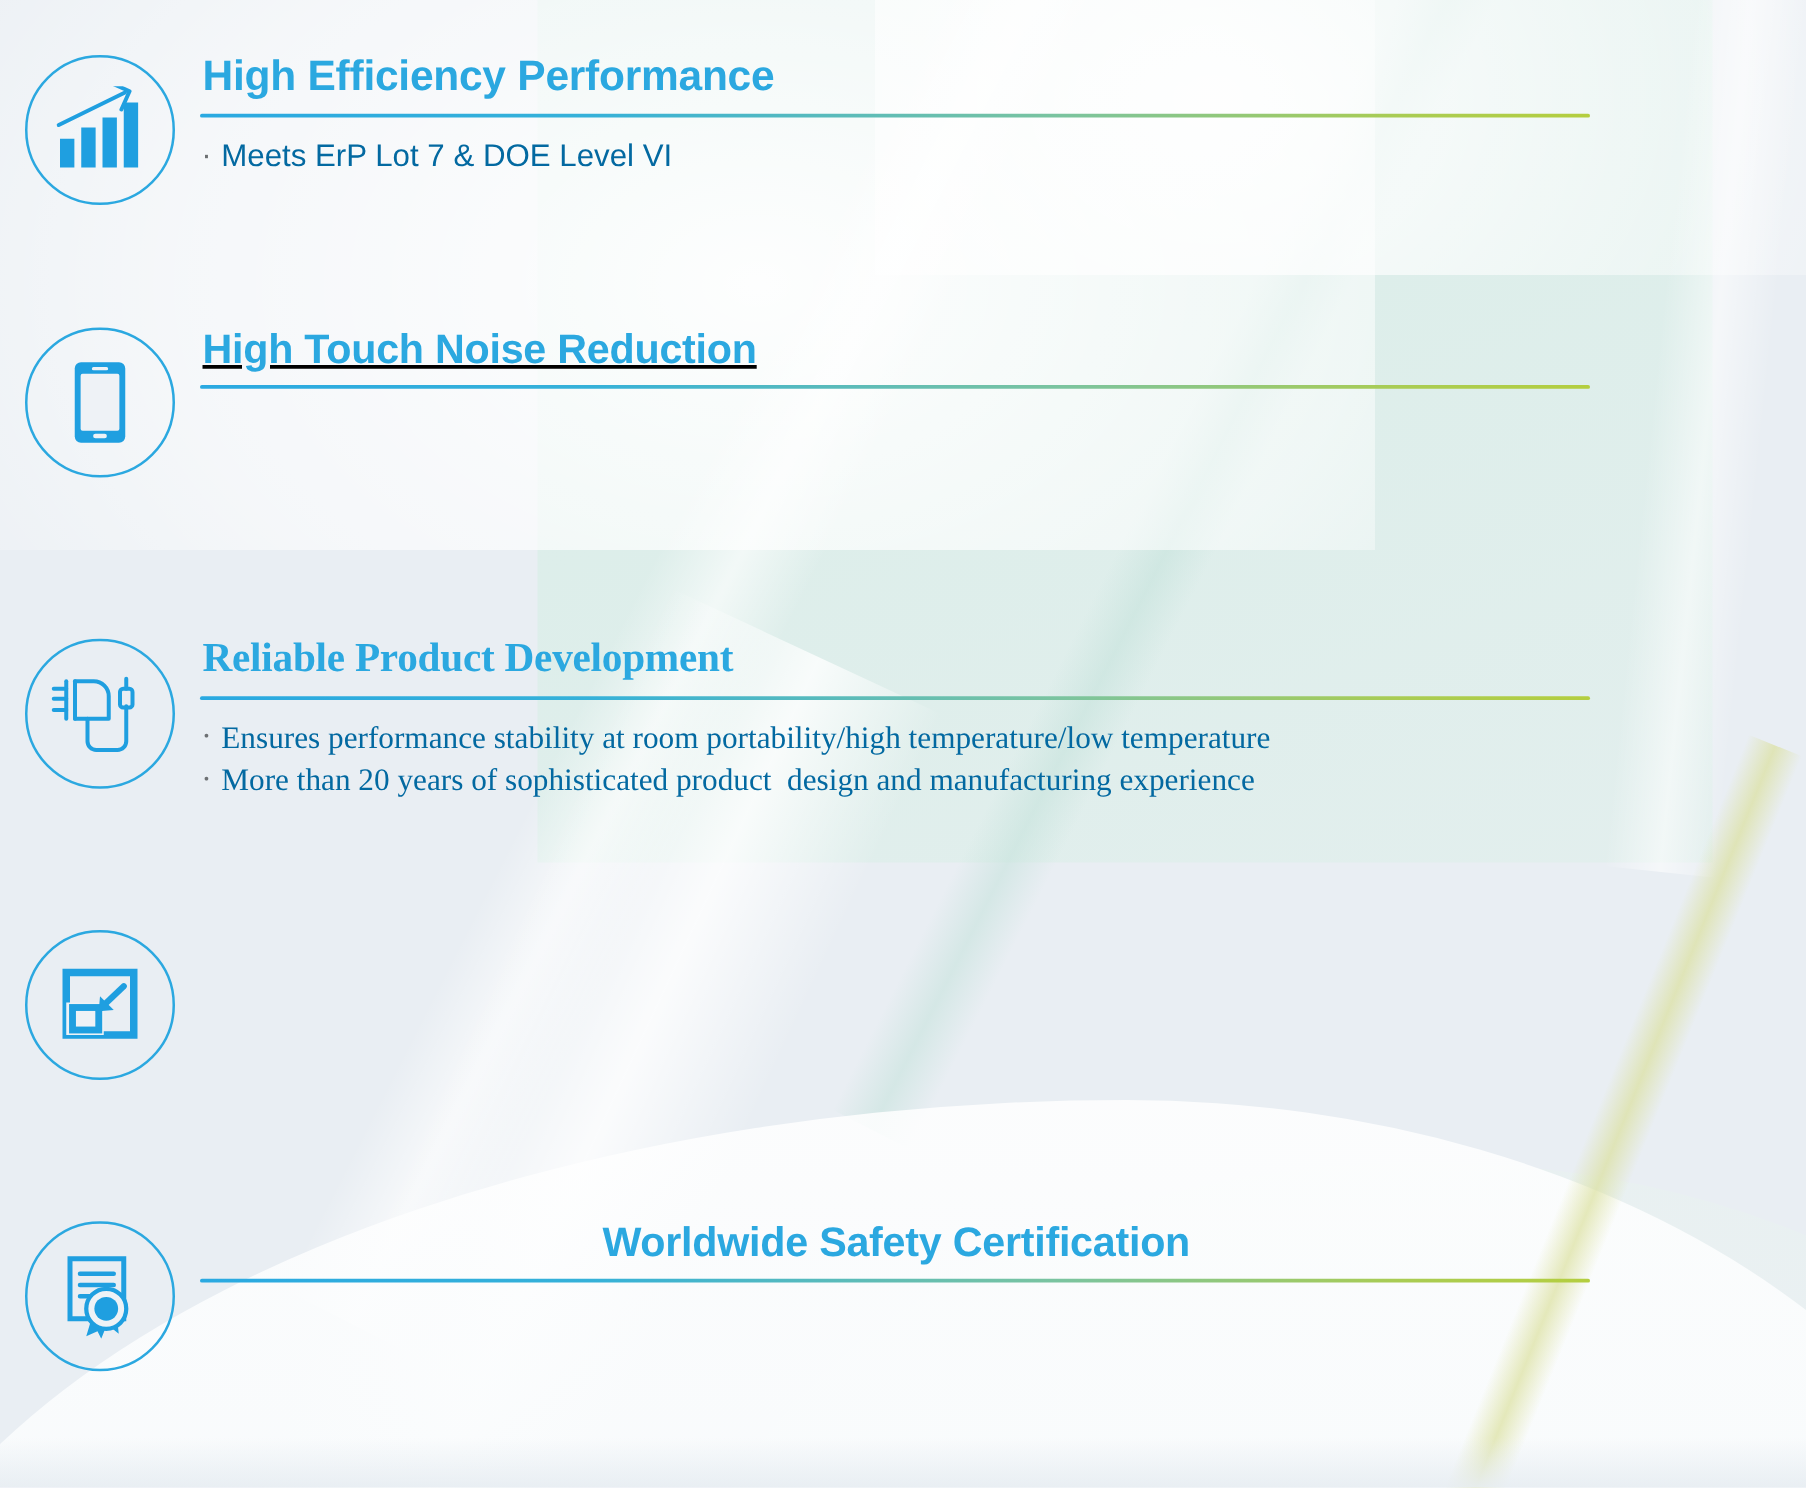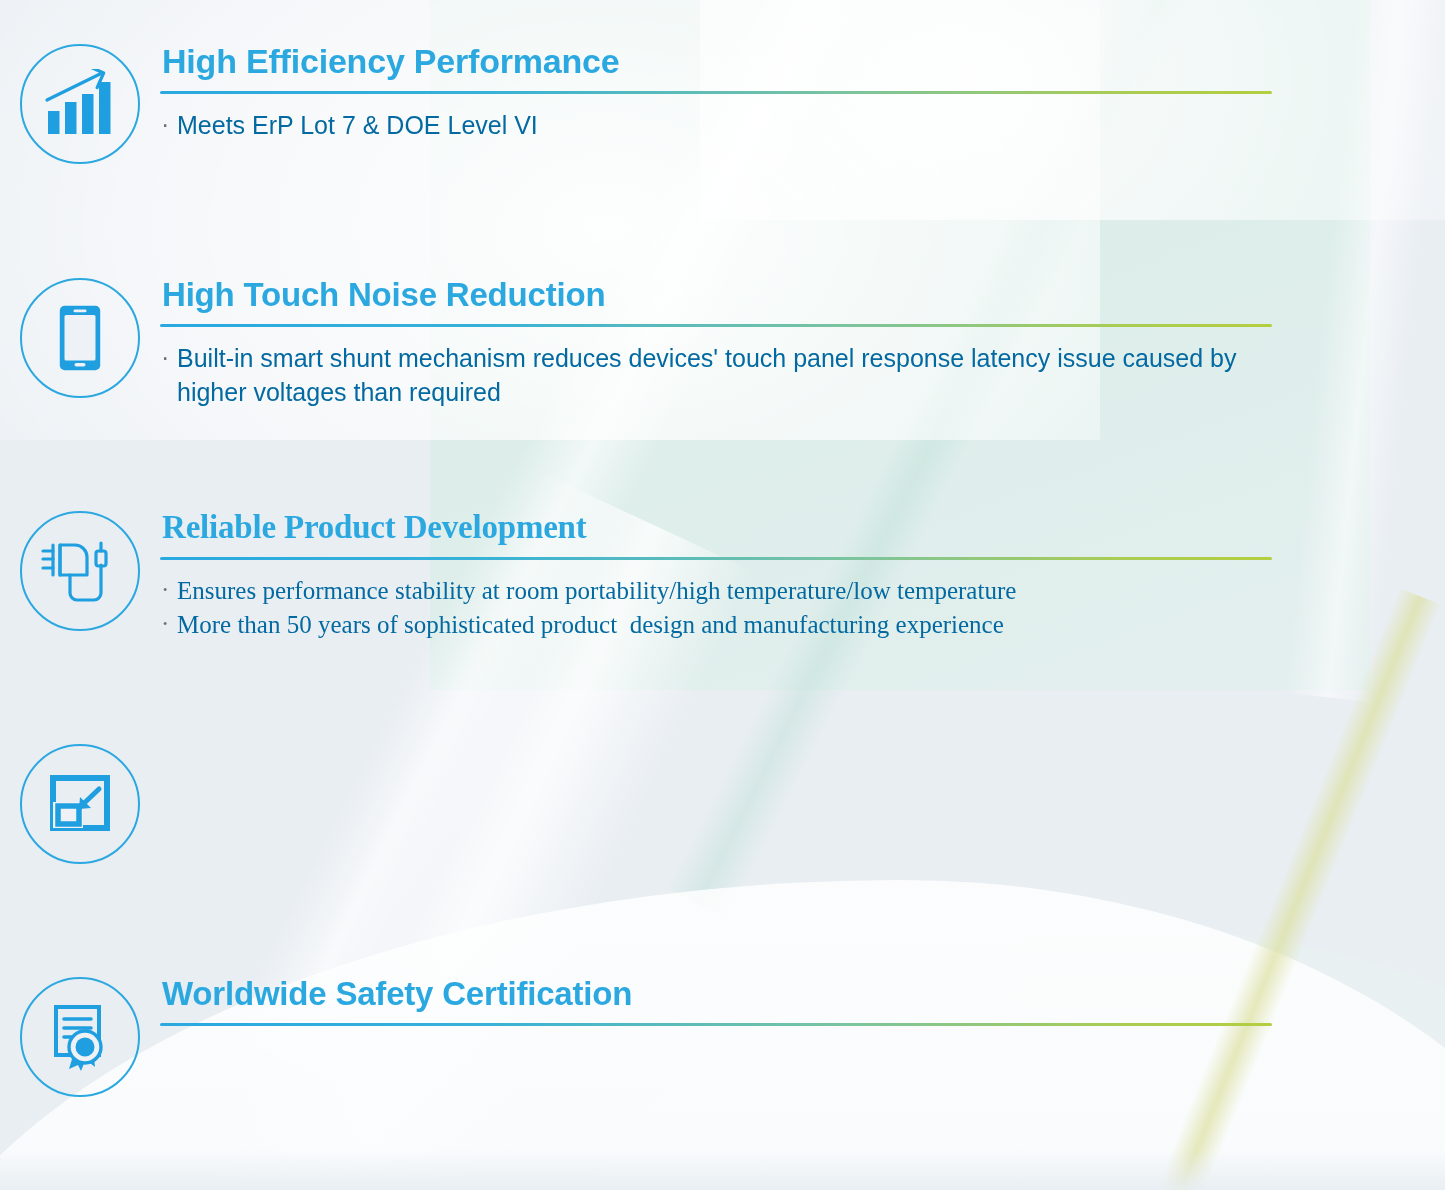--- a/index.html
+++ b/index.html
@@ -192,24 +192,24 @@
     position: absolute;
     left: 1px;
     top: -1px;
     color: #6d7073;
     font-size: 25px;
   }
 
   
   #feature-0 { top: 44px; }
   #feature-0 .feature-title { font-size: 34px; }
-  #feature-1 { top: 278px; }
+  #feature-1 { top: 262px; text-decoration: underline; }
   #feature-2 { top: 511px; font-family: Liberation Serif, serif; }
   #feature-3 { top: 744px; }
-  #feature-4 { top: 977px; }
+  #feature-4 { top: 977px; text-align: center; }
 </style>
 </head>
 <body>
 
 <div id="page">
 
   <div class="bg-layer bg-green-block"></div>
   <div class="bg-layer streak streak-b"></div>
   <div class="bg-layer bg-white-topleft"></div>
   <div class="bg-layer bg-white-topright"></div>
@@ -256,23 +256,20 @@
               <rect x="6.5" y="11" width="31" height="45.5" rx="1.6" fill="#eef2f6"></rect>
               <rect x="15.5" y="5.6" width="13" height="2.6" rx="1.3" fill="#eef2f6"></rect>
               <rect x="16.5" y="59" width="11" height="3.6" rx="1.8" fill="#eef2f6"></rect>
             </svg>
           </span>
         </div>
       </div>
       <div class="feature-body">
         <h2 class="feature-title">High Touch Noise Reduction</h2>
         <div class="divider"></div>
-        <ul class="bullet-list">
-          <li>Built-in smart shunt mechanism reduces devices' touch panel response latency issue caused by higher voltages than required</li>
-        </ul>
       </div>
     </div>
 
     <div class="feature" id="feature-2">
       <div class="icon-wrap">
         <div class="icon-circle">
           <span>
             <svg width="80" height="72" viewBox="0 0 80 72" fill="none" stroke="#1f9fe0" stroke-width="3.2" stroke-linecap="round" stroke-linejoin="round">
               <path d="M20 10 H35 a12 12 0 0 1 12 12 V40 H20 Z" fill="none"></path>
               <path d="M20 10 V40"></path>
@@ -283,21 +280,21 @@
               <path d="M61 16 V8"></path>
             </svg>
           </span>
         </div>
       </div>
       <div class="feature-body">
         <h2 class="feature-title">Reliable Product Development</h2>
         <div class="divider"></div>
         <ul class="bullet-list">
           <li>Ensures performance stability at room portability/high temperature/low temperature</li>
-          <li>More than 50 years of sophisticated product  design and manufacturing experience</li>
+          <li>More than 20 years of sophisticated product  design and manufacturing experience</li>
         </ul>
       </div>
     </div>
 
     <div class="feature" id="feature-3">
       <div class="icon-wrap">
         <div class="icon-circle">
           <span>
             <svg width="62" height="60" viewBox="0 0 62 60" fill="none">
               <path d="M4 4 H58 V54 H4 Z" stroke="#1f9fe0" stroke-width="6" fill="none"></path>

